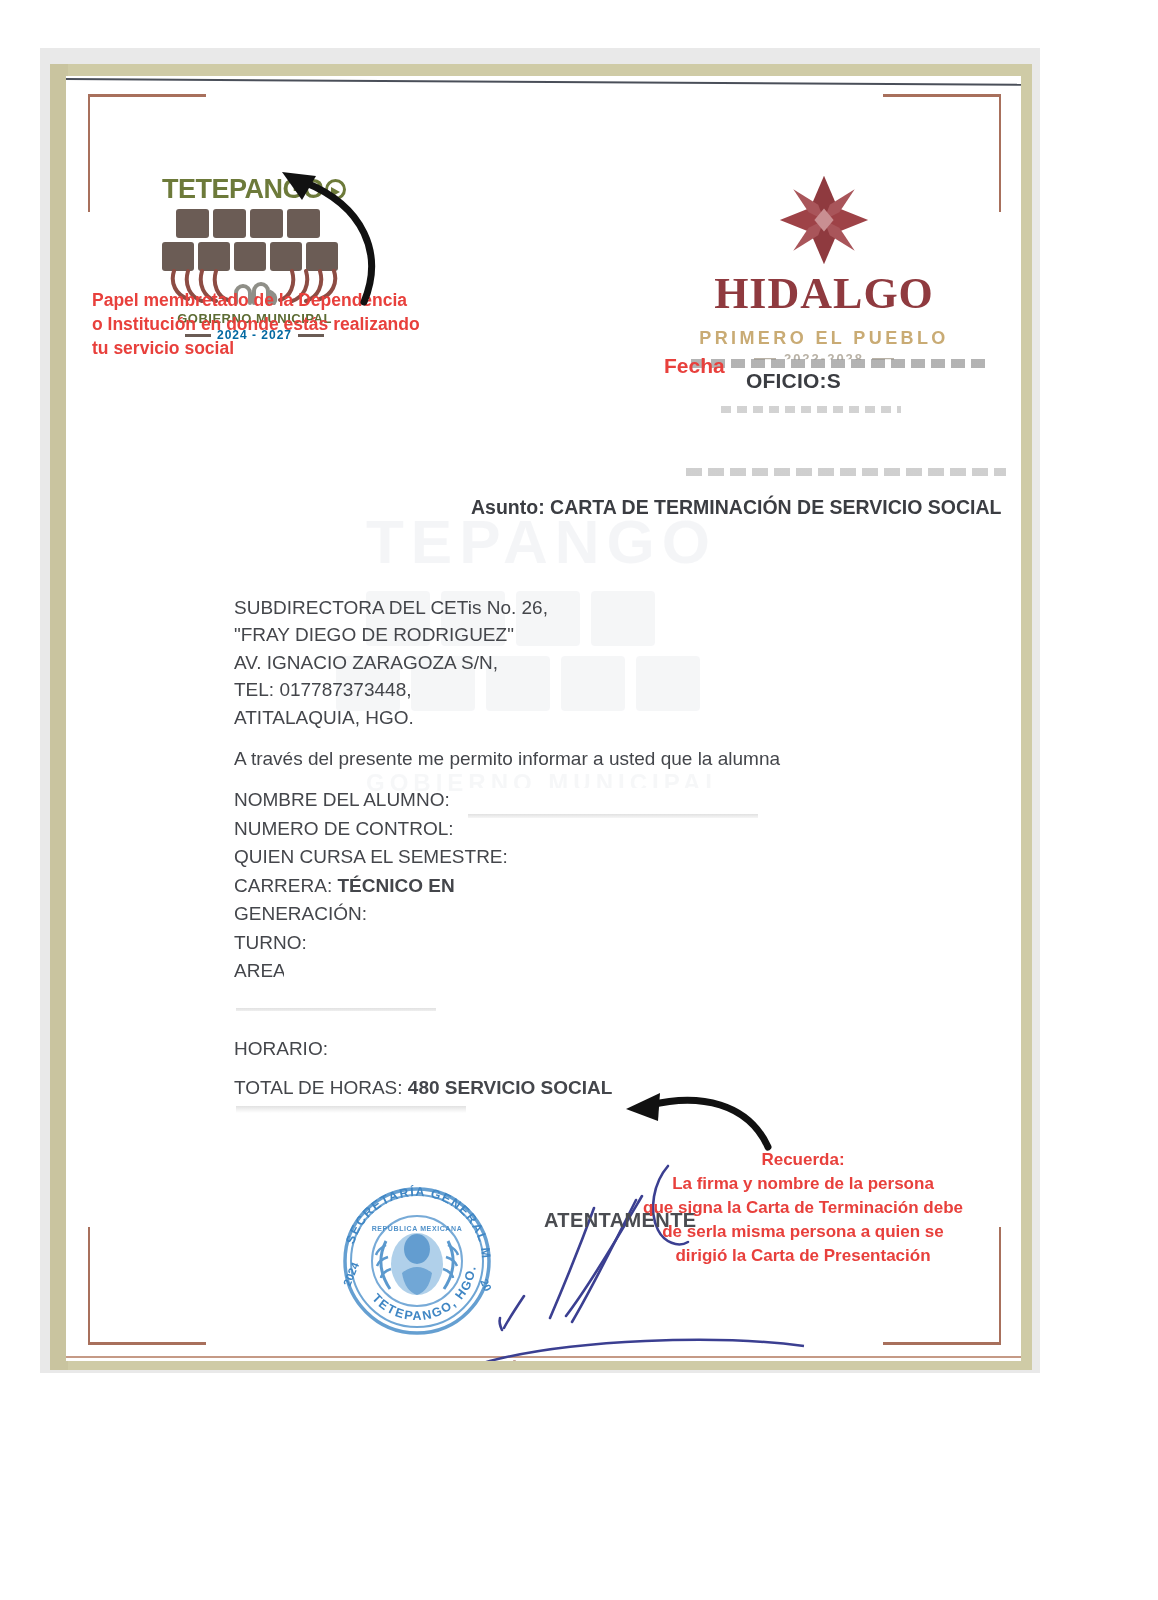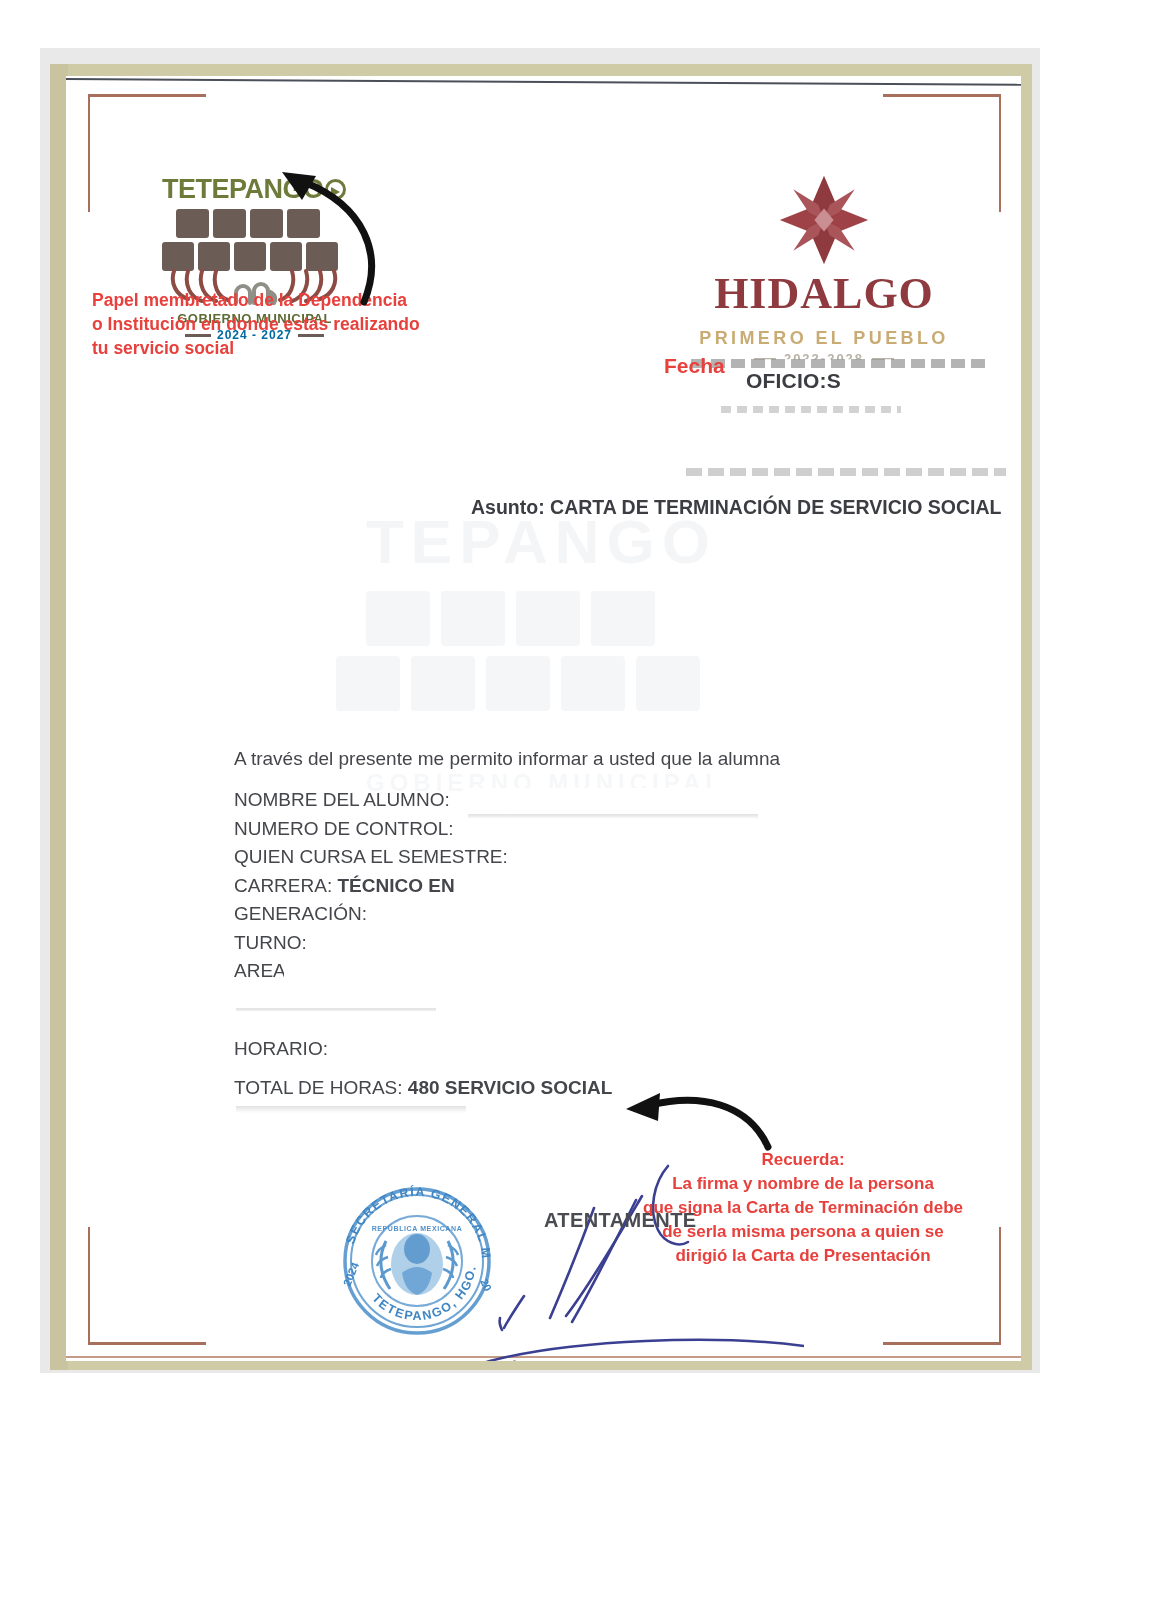--- a/index.html
+++ b/index.html
@@ -517,21 +517,25 @@
     <div class="doc-text oficio">OFICIO:S</div>
     <div class="oficio-strike2"></div>
     <div class="oficio-strike3"></div>
 
     <div class="doc-text asunto">
       <span class="lead">Asunto:</span>
       <span>CARTA DE TERMINACIÓN DE SERVICIO SOCIAL</span>
     </div>
 
     <div class="doc-text addr">
-      
+      <span>SUBDIRECTORA DEL CETis No. 26,
+"FRAY DIEGO DE RODRIGUEZ"
+AV. IGNACIO ZARAGOZA S/N,
+TEL: 017787373448,
+ATITALAQUIA, HGO.</span>
     </div>
 
     <div class="doc-text intro">A través del presente me permito informar a usted que la alumna</div>
 
     <div class="doc-text fields">
         <div class="row"><span>NOMBRE DEL ALUMNO:</span></div>
         <div class="row"><span>NUMERO DE CONTROL:</span></div>
         <div class="row"><span>QUIEN CURSA EL SEMESTRE:</span></div>
         <div class="row"><span>CARRERA:</span><span class="bold"> TÉCNICO EN</span></div>
         <div class="row"><span>GENERACIÓN:</span></div>

